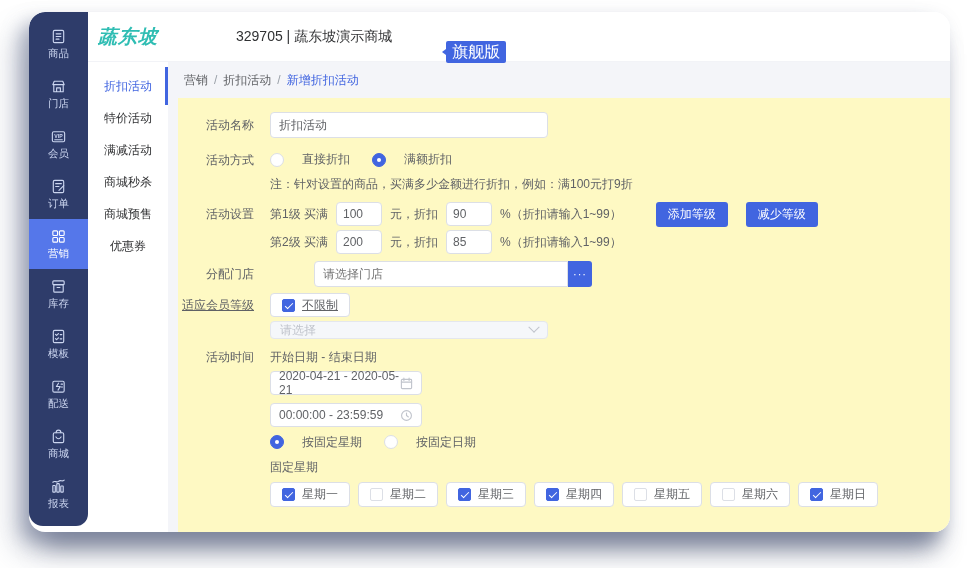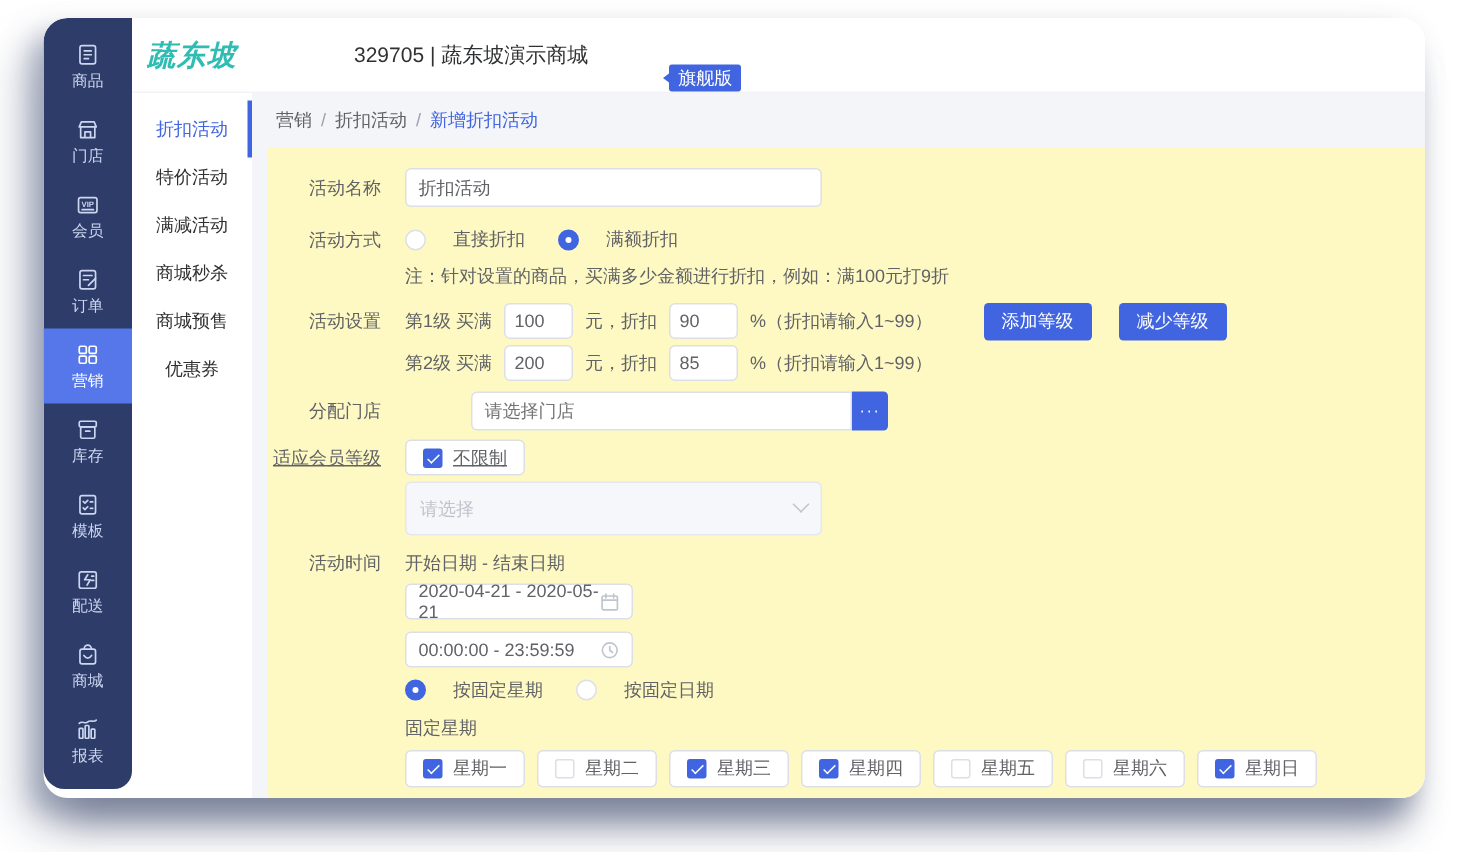--- a/index.html
+++ b/index.html
@@ -18,21 +18,21 @@
   .snav svg { width:17px; height:17px; stroke:#ccd6f0; fill:none; stroke-width:1.2; stroke-linecap:round; stroke-linejoin:round; }
   .snav.active { background:#5577ea; color:#fff; }
   .snav.active svg { stroke:#fff; }
   .snav svg text { fill:#ccd6f0; stroke:none; font-weight:bold; }
 
   
   .right { flex:1; display:flex; flex-direction:column; min-width:0; }
   .topbar { height:50px; display:flex; align-items:center; background:#fff; border-bottom:1px solid #f2f3f7; flex:none;gap:42px; }
   .logo { width:80px; text-align:center; color:#2fbdb3; font-size:19px; font-weight:bold; font-style:italic; letter-spacing:1px; }
   .store-title { font-size:14px; color:#303133; margin-left:26px; font-weight:500; }
-  .badge { margin-left:12px; background:#4165e0; color:#fff; font-size:12px; line-height:1;
+  .badge { margin-left:12px; background:#4165e0; color:#fff; font-size:16px; line-height:1;
            padding:3px 6px; border-radius:2px; position:relative;margin-top:30px; }
   .badge::before { content:""; position:absolute; left:-4px; top:50%; margin-top:-3px;
                    border-top:3px solid transparent; border-bottom:3px solid transparent; border-right:4px solid #4165e0; }
 
   .bodyrow { flex:1; display:flex; min-height:0; }
 
   
   .submenu { width:80px; background:#fff; padding-top:8px; flex:none; }
   .mitem { height:32px; line-height:32px; text-align:center; font-size:12px; color:#303133; position:relative; cursor:pointer; }
   .mitem.active { color:#4165e0; }
@@ -78,21 +78,21 @@
   .mb-store { margin-bottom:5px;gap:44px; }
 
   .ubox { display:inline-flex; align-items:center; gap:7px; height:24px; padding:0 11px;
           border:1px solid #dcdfe6; border-radius:4px; cursor:pointer; background:#fff; }
   .cb { width:13px; height:13px; border:1px solid #dcdfe6; border-radius:2px; background:#fff; position:relative; flex:none; }
   .cb.on { background:#4165e0; border-color:#4165e0; }
   .cb.on::after { content:""; position:absolute; left:4px; top:1px; width:3px; height:7px;
                   border:solid #fff; border-width:0 1.5px 1.5px 0; transform:rotate(45deg); }
   .mb-member { margin-bottom:3px;text-decoration:underline; }
 
-  .sel { width:278px; height:36px; background:#f5f7fa; border:1px solid #e4e7ed; border-radius:4px;
+  .sel { width:278px; height:18px; background:#f5f7fa; border:1px solid #e4e7ed; border-radius:4px;
          display:flex; align-items:center; justify-content:space-between; padding:0 9px; color:#c0c4cc;
          font-size:12px; cursor:not-allowed; }
   .chev { width:8px; height:8px; border-right:1.4px solid #c0c4cc; border-bottom:1.4px solid #c0c4cc;
           transform:rotate(45deg) translate(-2px,-2px); }
   .mb-select { margin-bottom:11px; }
 
   .sublabel { line-height:15px; margin-bottom:6px; color:#606266; }
   .dti { width:152px; height:24px; border:1px solid #dcdfe6; border-radius:4px; display:flex; align-items:center;
          justify-content:space-between; padding:0 8px; color:#606266; cursor:pointer; background:#fff; }
   .dti svg { width:13px; height:13px; stroke:#c0c4cc; fill:none; stroke-width:1.2; stroke-linecap:round; flex:none; }

